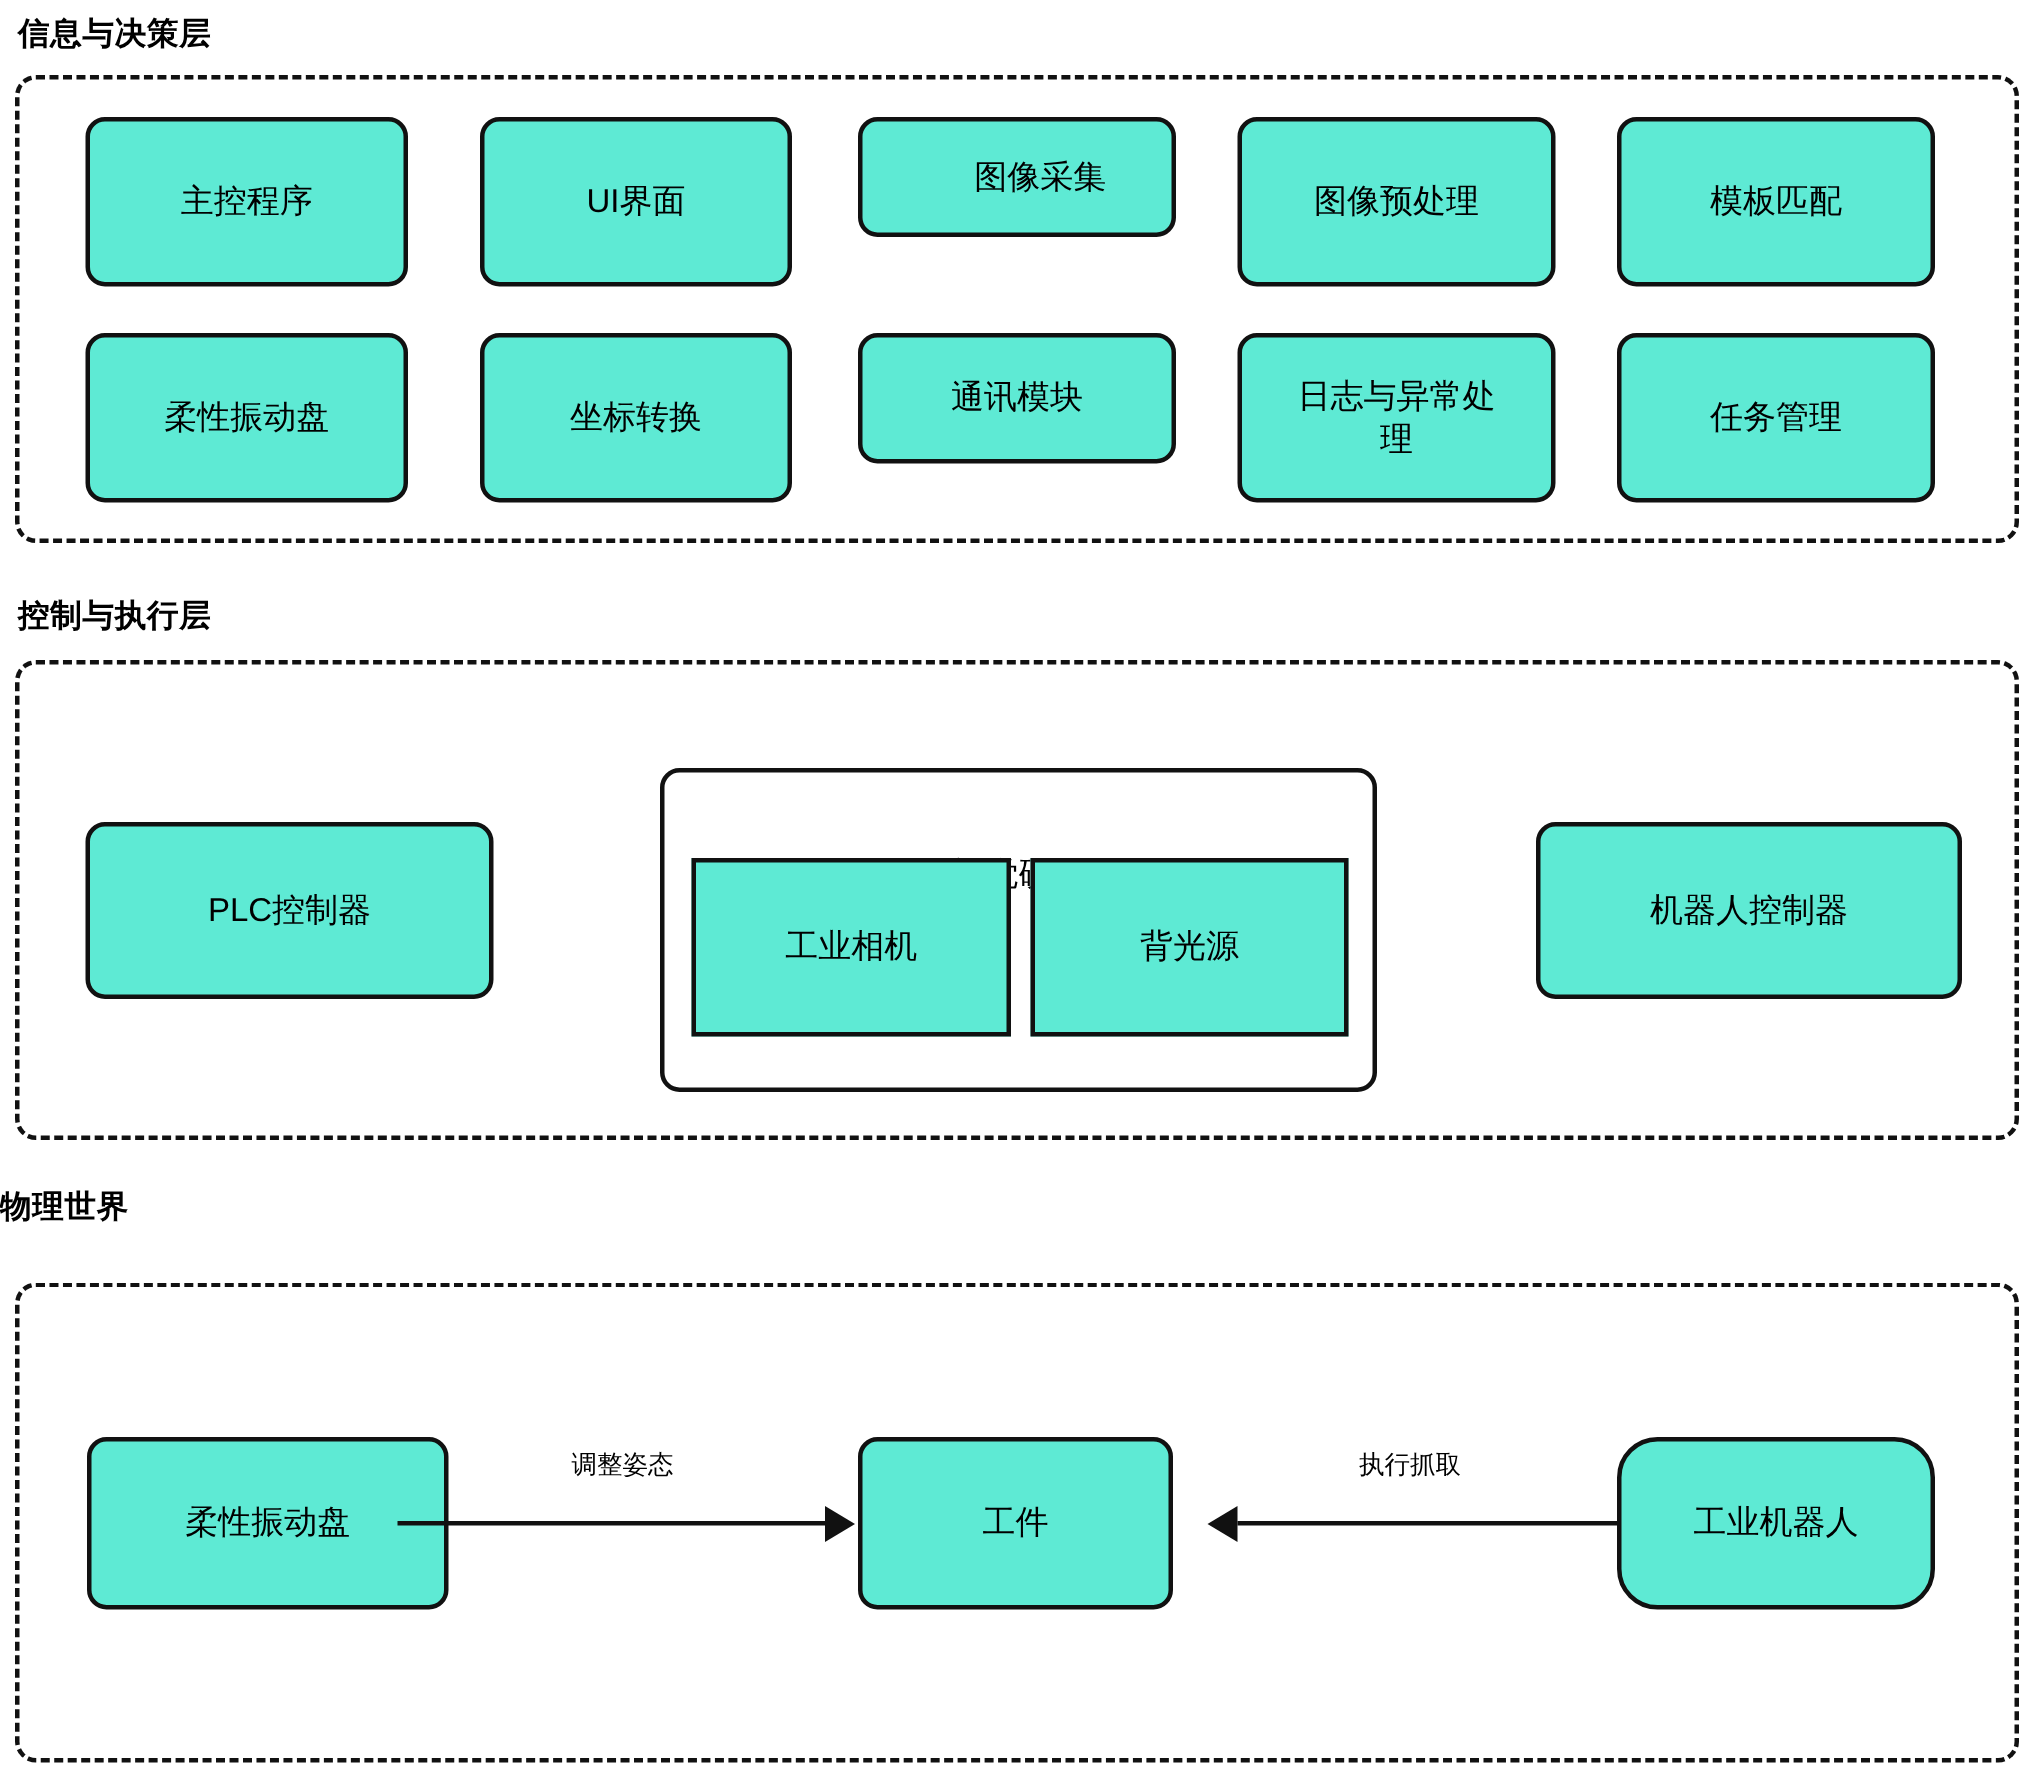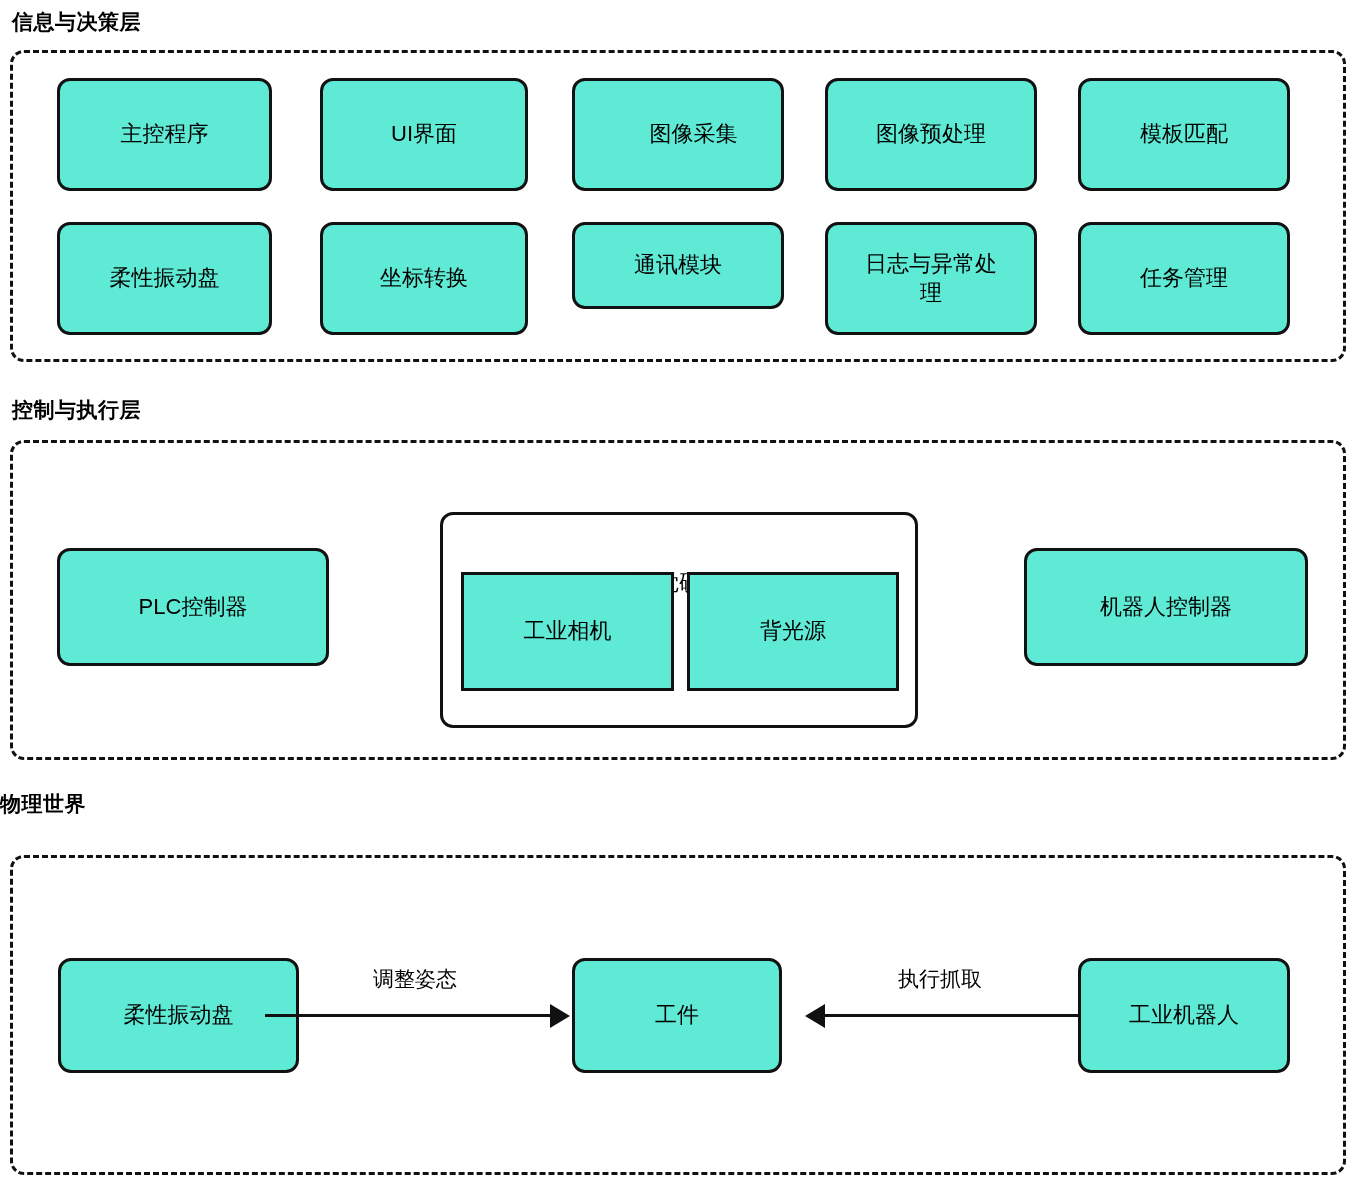--- a/index.html
+++ b/index.html
@@ -79,40 +79,40 @@
     border-bottom: 12px solid transparent;
   }
   .arrow-head.right {
     border-left: 20px solid #111111;
   }
   .arrow-head.left {
     border-right: 20px solid #111111;
   }
   .edge-label {
     position: absolute;
-    font-size: 21px;
+    font-size: 17px;
     color: #000;
     white-space: nowrap;
     text-align: center;
   }
 </style>
 </head>
 <body>
 
 <div class="layer-label" style="left:12px; top:8px;">信息与决策层</div>
 
 <div class="layer-box" style="left:10px; top:50px; width:1336px; height:312px;"></div>
 
 <div class="node" style="left:57px; top:78px; width:215px; height:113px;">
   <span>主控程序</span>
 </div>
 <div class="node" style="left:320px; top:78px; width:208px; height:113px;">
   <span>UI界面</span>
 </div>
-<div class="node" style="left:572px; top:78px; width:212px; height:113px;padding-left:37px;">
+<div class="node" style="left:572px; top:78px; width:212px; height:80px;padding-left:37px;">
   <span>图像采集</span>
 </div>
 <div class="node" style="left:825px; top:78px; width:212px; height:113px;">
   <span>图像预处理</span>
 </div>
 <div class="node" style="left:1078px; top:78px; width:212px; height:113px;">
   <span>模板匹配</span>
 </div>
 
 <div class="node" style="left:57px; top:222px; width:215px; height:113px;">
@@ -156,21 +156,21 @@
 <div class="layer-label" style="left:0; top:790px;">物理世界</div>
 
 <div class="layer-box" style="left:10px; top:855px; width:1336px; height:320px;"></div>
 
 <div class="node" style="left:58px; top:958px; width:241px; height:115px;">
   <span>柔性振动盘</span>
 </div>
 <div class="node" style="left:572px; top:958px; width:210px; height:115px;">
   <span>工件</span>
 </div>
-<div class="node" style="left:1078px; top:958px; width:212px; height:115px;">
+<div class="node" style="left:1078px; top:958px; width:212px; height:115px;border-radius:27px;">
   <span>工业机器人</span>
 </div>
 
 <div class="edge-line" style="left:265px; top:1014px; width:285px;"></div>
 <div class="arrow-head right" style="left:550px; top:1004px;"></div>
 <div class="edge-label" style="left:265px; top:965px; width:300px;">调整姿态</div>
 
 <div class="edge-line" style="left:825px; top:1014px; width:253px;"></div>
 <div class="arrow-head left" style="left:805px; top:1004px;"></div>
 <div class="edge-label" style="left:790px; top:965px; width:300px;">执行抓取</div>

